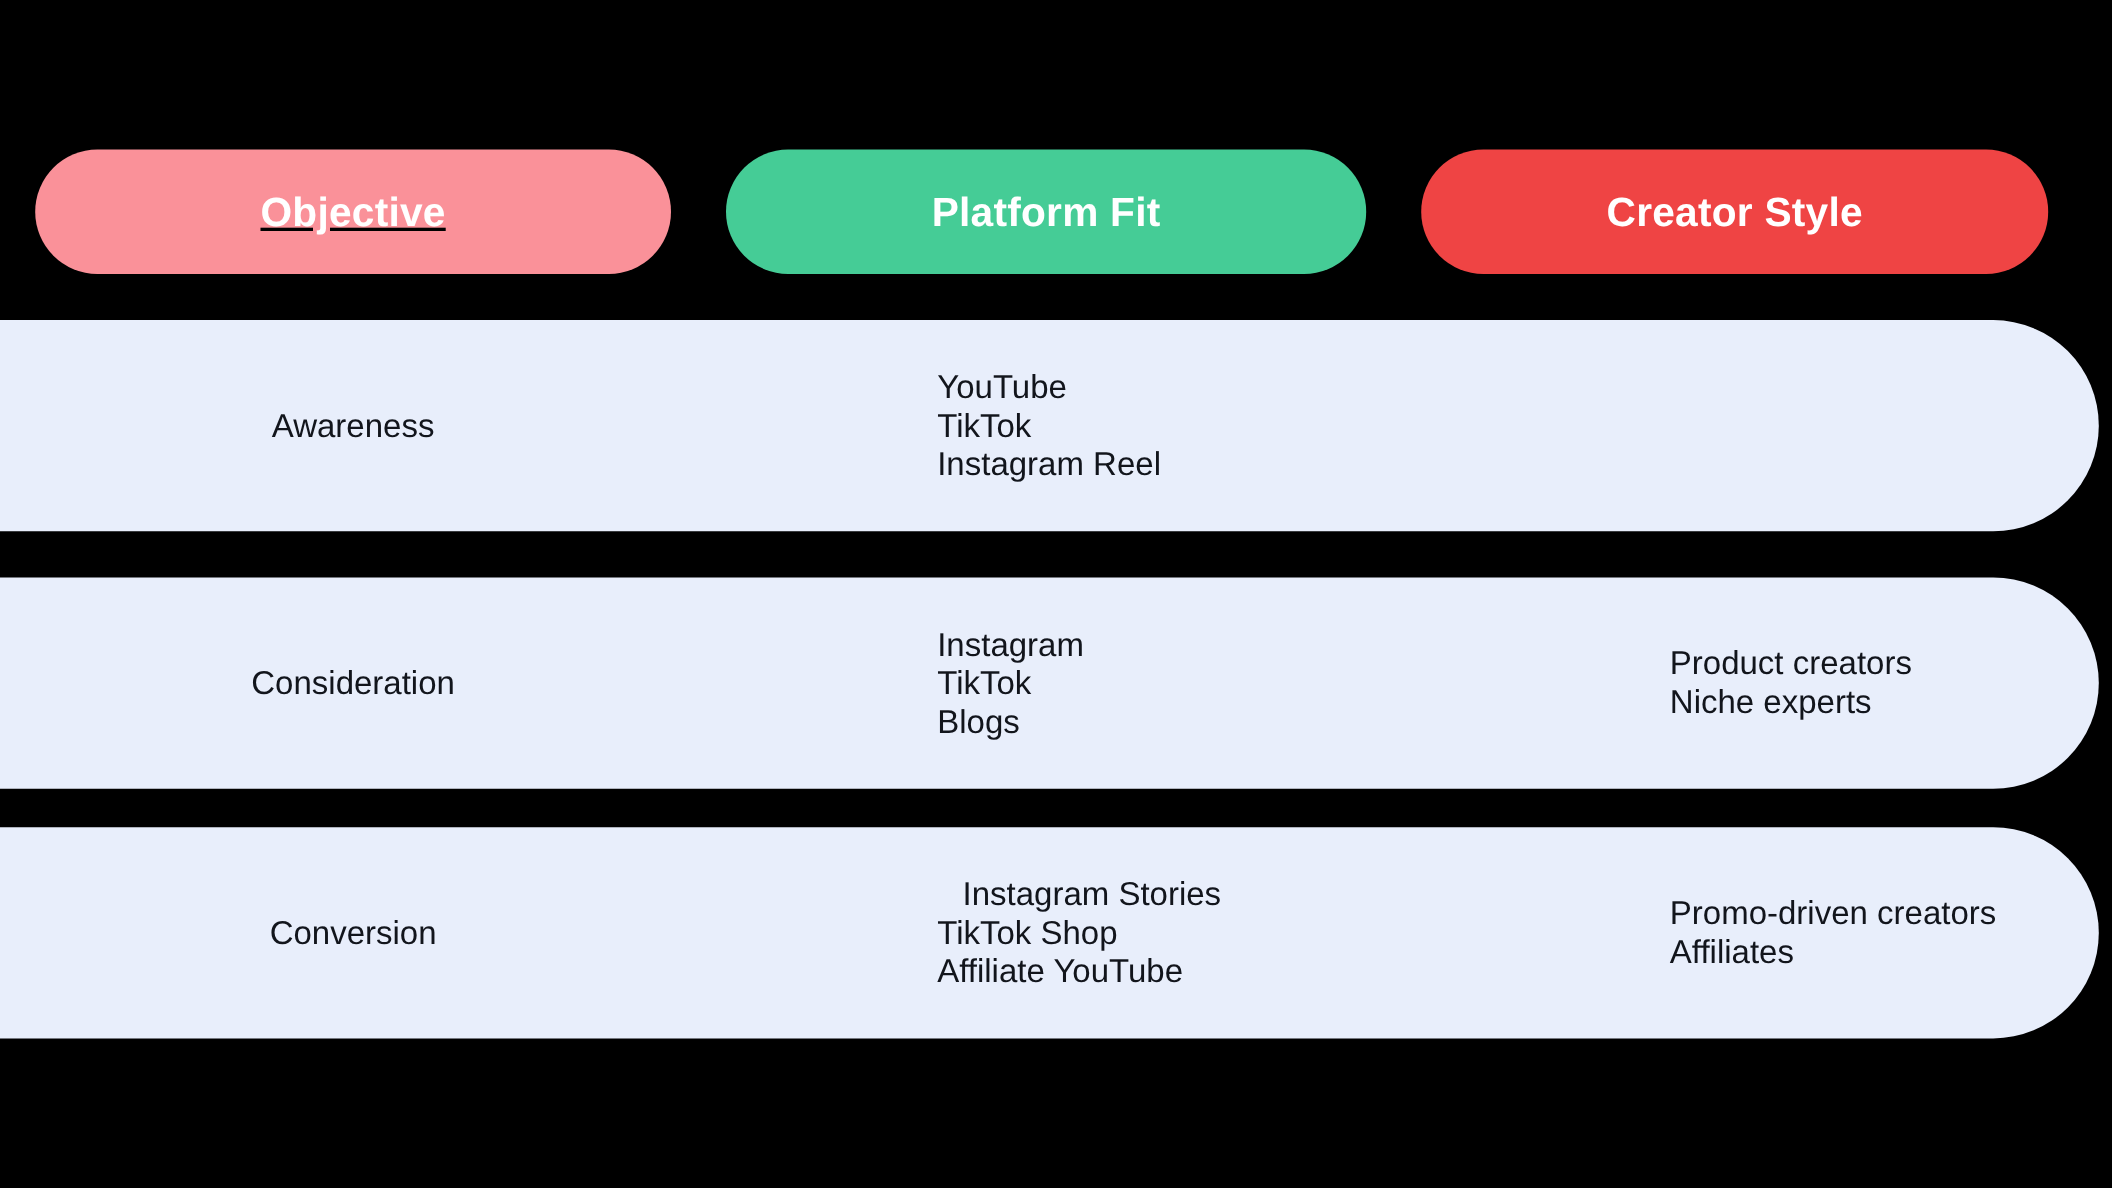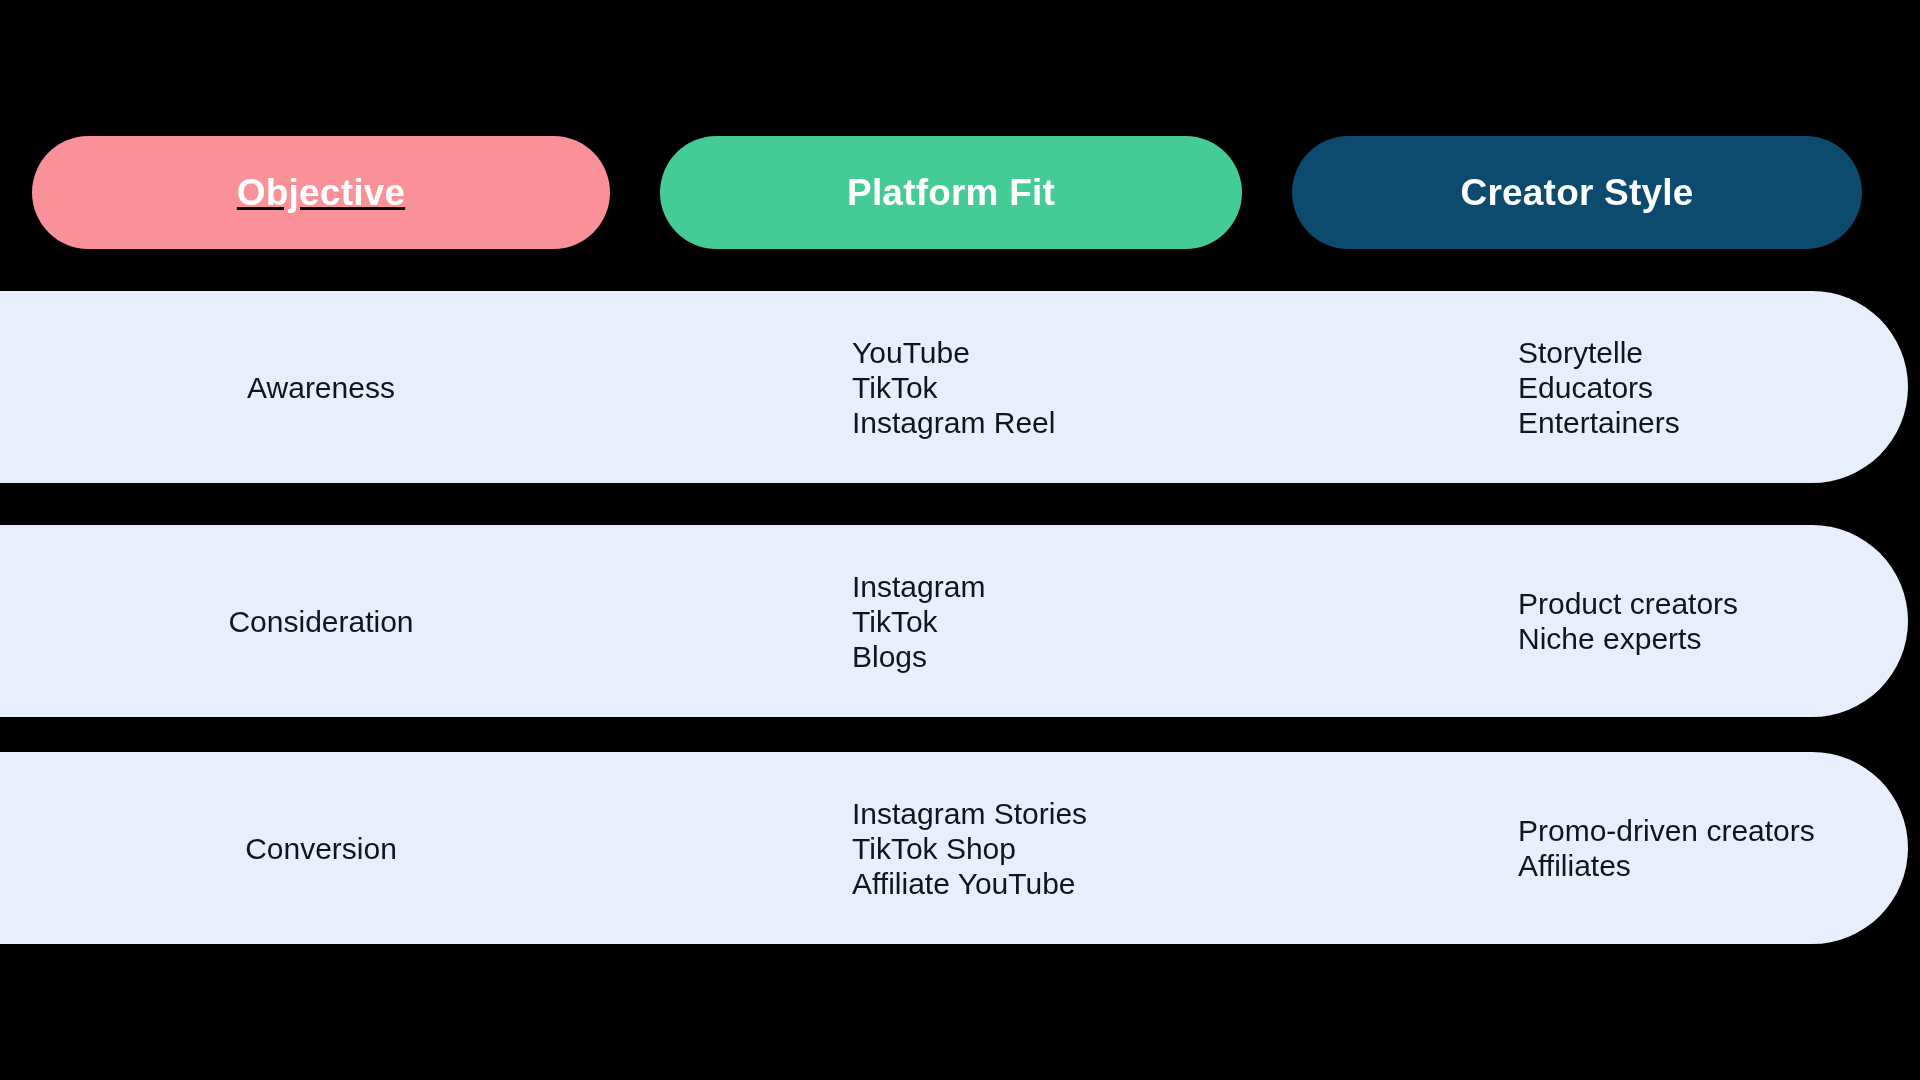--- a/index.html
+++ b/index.html
@@ -119,39 +119,34 @@
   <div class="header-row">
 
     <div class="pill pill-objective" style="background-color: rgb(250, 145, 153);">
       <span class="pill-label">Objective</span>
     </div>
 
     <div class="pill pill-platform-fit" style="background-color: rgb(69, 204, 150);">
       <span class="pill-label">Platform Fit</span>
     </div>
 
-    <div class="pill pill-creator-style" style="background-color: #0c4a6e;">
+    <div class="pill pill-creator-style" style="background-color: #ef4444;">
       <span class="pill-label">Creator Style</span>
     </div>
 
   </div>
 
   <div class="band band-1" style="background-color: rgb(232, 238, 251);">
     <div class="cell cell-objective">
       <span class="cell-line" style="color: rgb(18, 21, 28);">Awareness</span>
     </div>
     <div class="cell cell-platform">
       <span class="cell-line" style="color: rgb(18, 21, 28);">YouTube</span>
       <span class="cell-line" style="color: rgb(18, 21, 28);">TikTok</span>
       <span class="cell-line" style="color: rgb(18, 21, 28);">Instagram Reel</span>
-    </div>
-    <div class="cell cell-creator">
-      <span class="cell-line" style="color: rgb(18, 21, 28);">Storytelle</span>
-      <span class="cell-line" style="color: rgb(18, 21, 28);">Educators</span>
-      <span class="cell-line" style="color: rgb(18, 21, 28);">Entertainers</span>
     </div>
   </div>
 
   <div class="band band-2" style="background-color: rgb(232, 238, 251);">
     <div class="cell cell-objective">
       <span class="cell-line" style="color: rgb(18, 21, 28);">Consideration</span>
     </div>
     <div class="cell cell-platform">
       <span class="cell-line" style="color: rgb(18, 21, 28);">Instagram</span>
       <span class="cell-line" style="color: rgb(18, 21, 28);">TikTok</span>
@@ -161,21 +156,21 @@
       <span class="cell-line" style="color: rgb(18, 21, 28);">Product creators</span>
       <span class="cell-line" style="color: rgb(18, 21, 28);">Niche experts</span>
     </div>
   </div>
 
   <div class="band band-3" style="background-color: rgb(232, 238, 251);">
     <div class="cell cell-objective">
       <span class="cell-line" style="color: rgb(18, 21, 28);">Conversion</span>
     </div>
     <div class="cell cell-platform">
-      <span class="cell-line" style="color: rgb(18, 21, 28);">Instagram Stories</span>
+      <span class="cell-line" style="color: rgb(18, 21, 28); margin-left: 23px;">Instagram Stories</span>
       <span class="cell-line" style="color: rgb(18, 21, 28);">TikTok Shop</span>
       <span class="cell-line" style="color: rgb(18, 21, 28);">Affiliate YouTube</span>
     </div>
     <div class="cell cell-creator">
       <span class="cell-line" style="color: rgb(18, 21, 28);">Promo-driven creators</span>
       <span class="cell-line" style="color: rgb(18, 21, 28);">Affiliates</span>
     </div>
   </div>
 
 </div>

